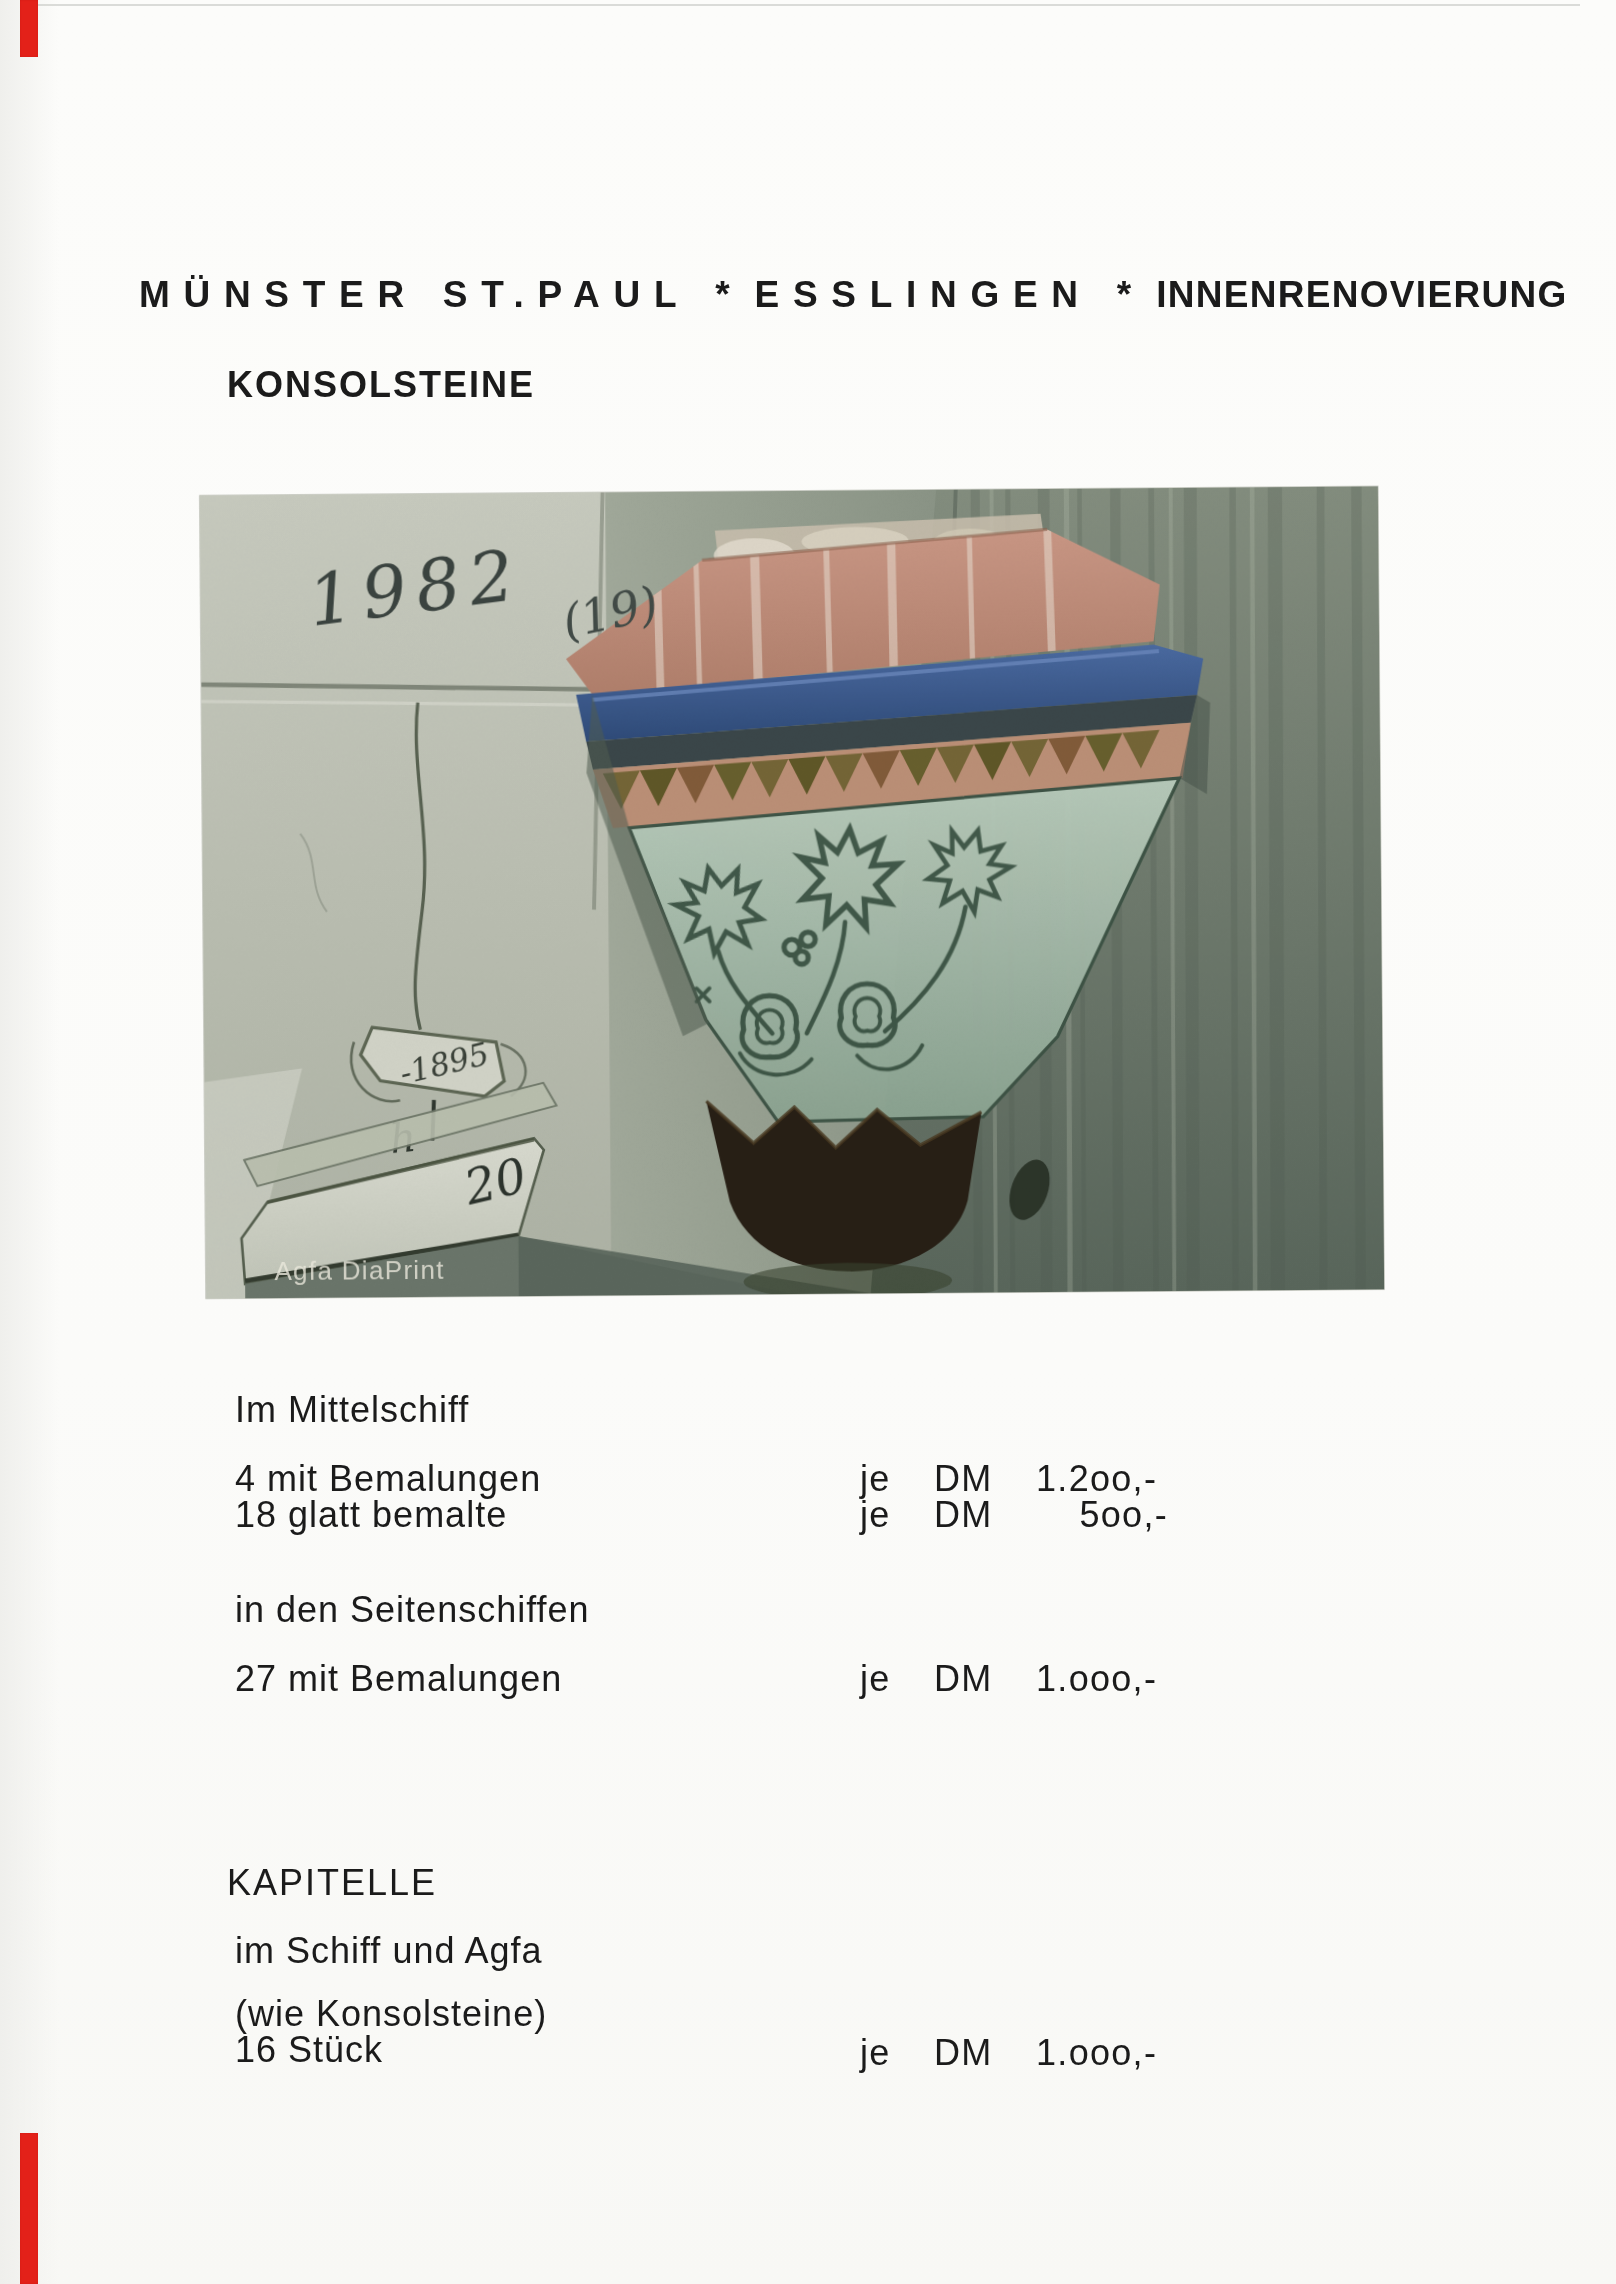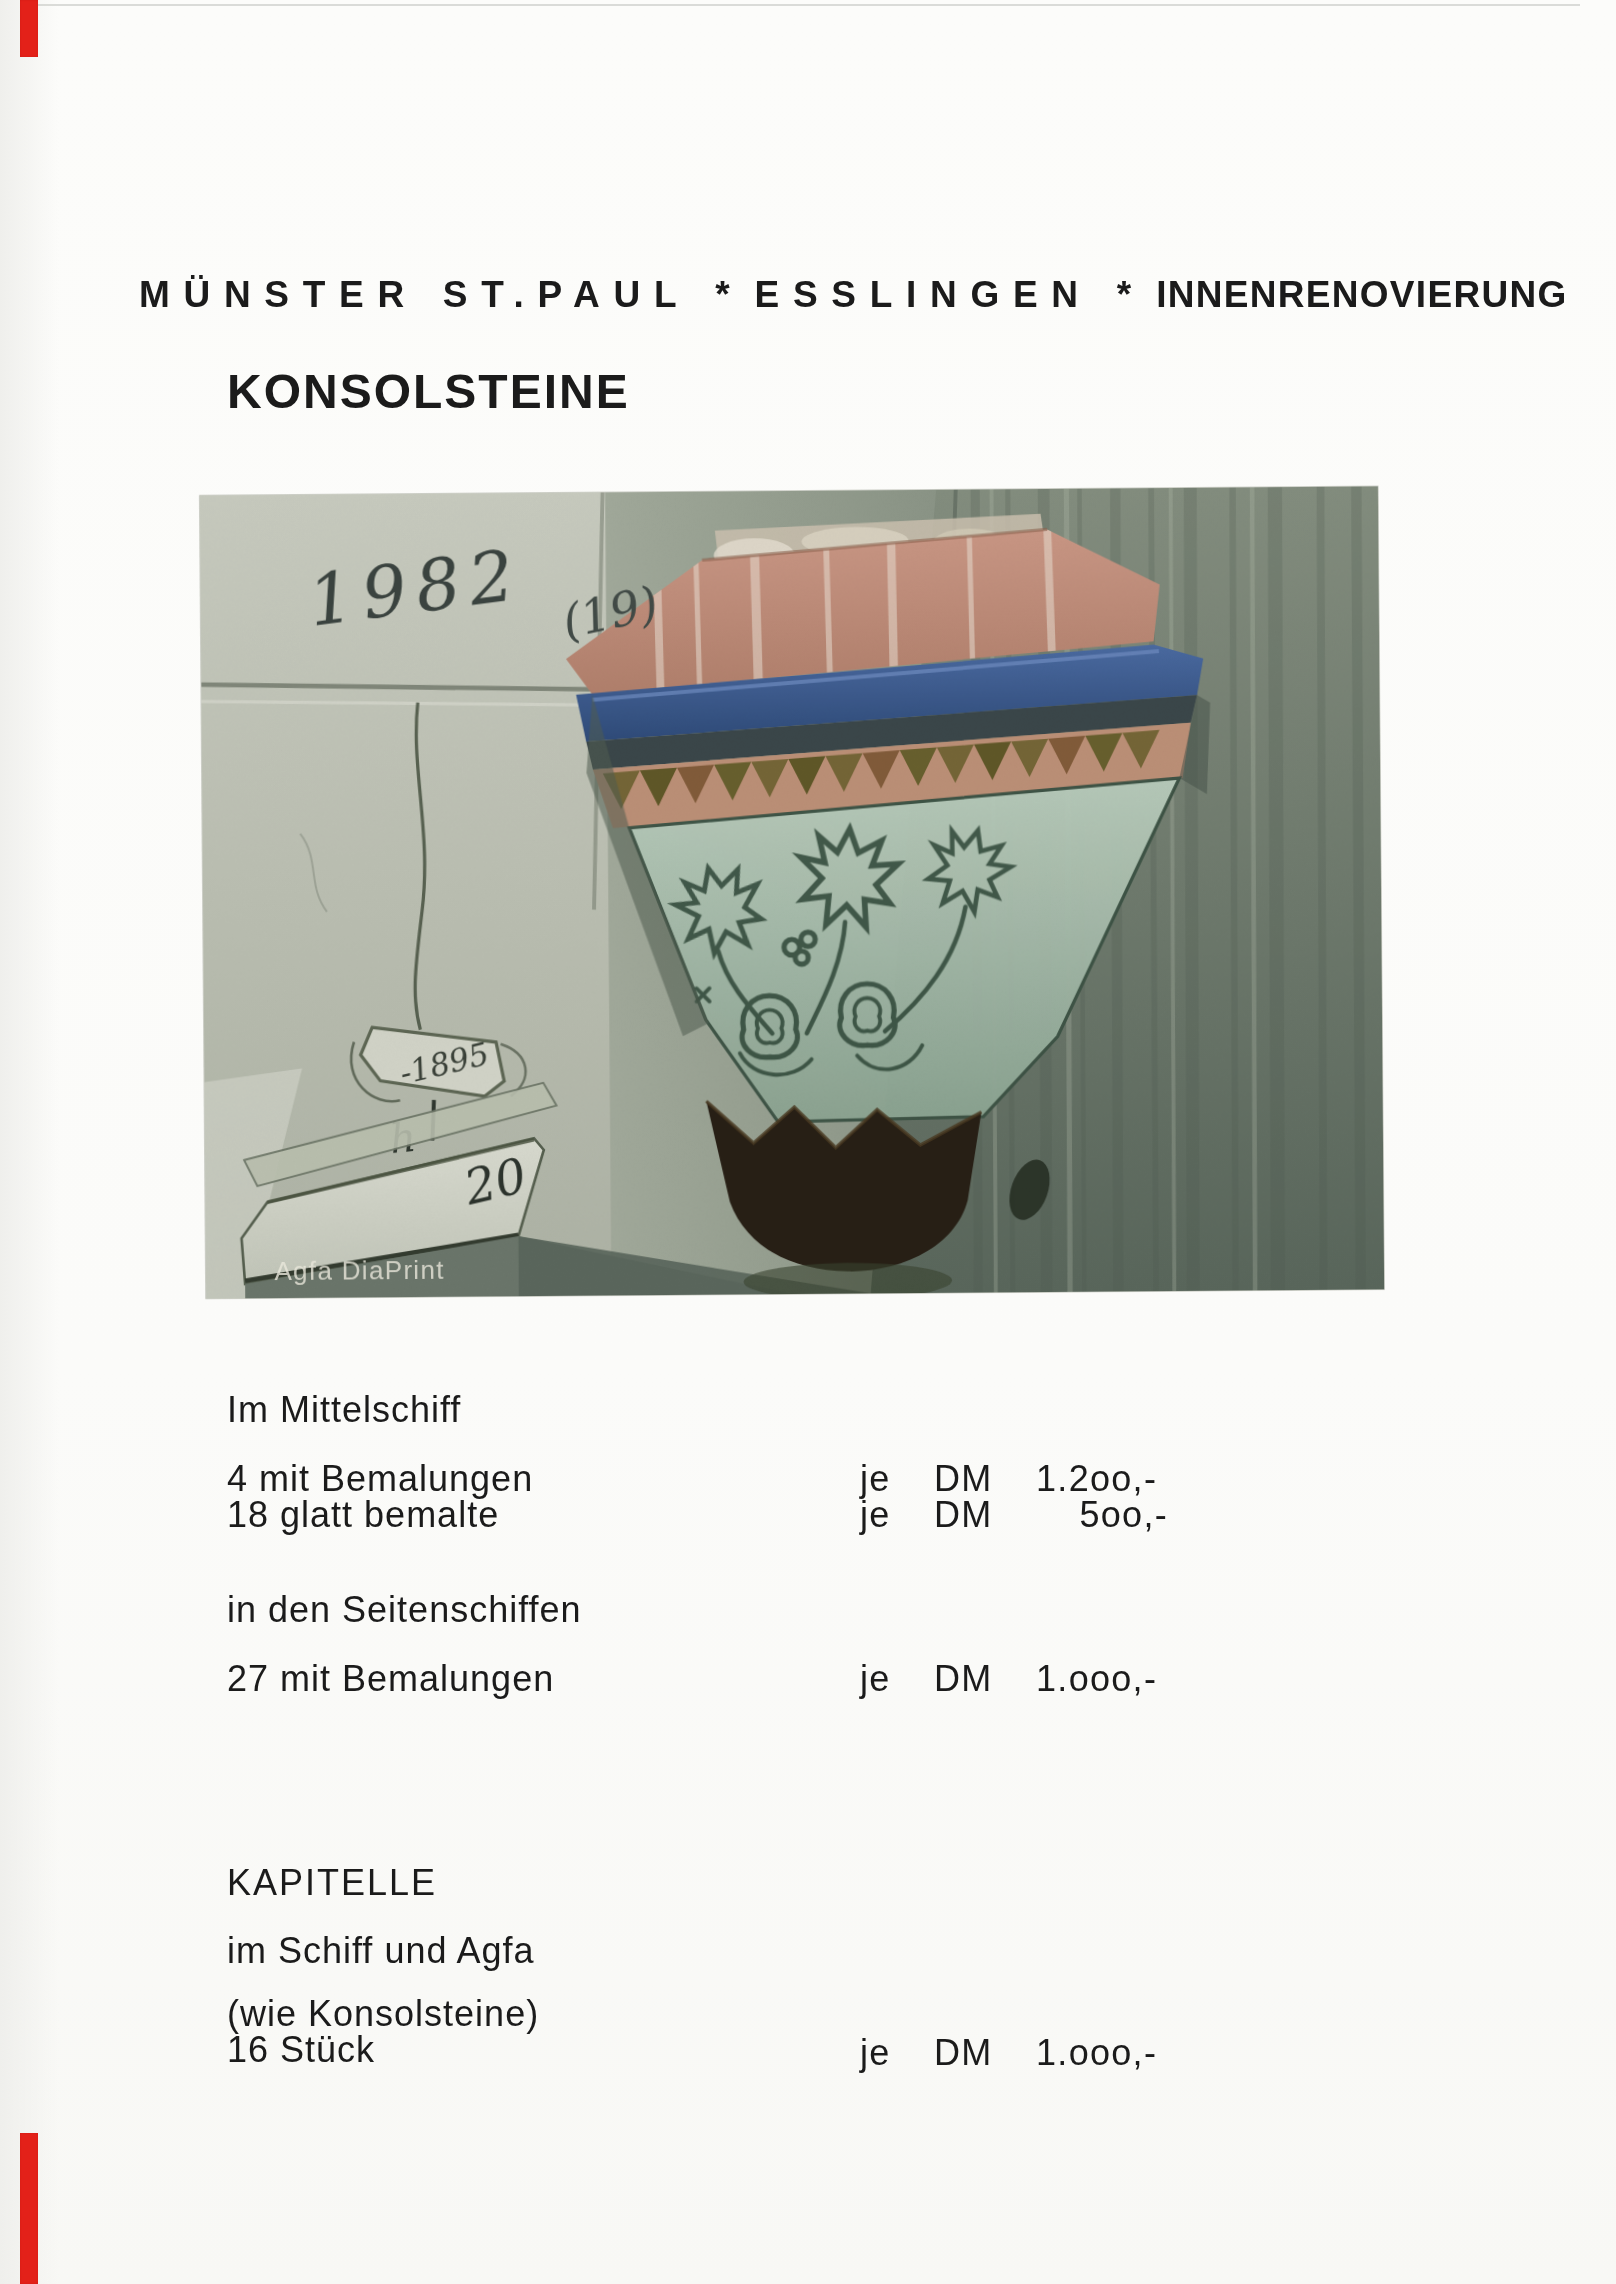--- a/index.html
+++ b/index.html
@@ -20,28 +20,28 @@
   .title{
     position:absolute;left:139px;top:227px;
     display:flex;align-items:baseline;gap:25px;
     font-weight:bold;font-size:37px;line-height:1.1;white-space:nowrap;
   }
   .sp{letter-spacing:13.7px;}
   .tight{letter-spacing:1.3px;margin-top:48px;}
   .star{letter-spacing:0;font-size:37px;}
   .h-konsol{
     position:absolute;left:227px;top:364px;
-    font-weight:bold;font-size:48px;letter-spacing:2px;
+    font-weight:bold;font-size:36px;letter-spacing:2px;
   }
   .h-kapitelle{
     position:absolute;left:227px;top:1862px;
     font-weight:normal;font-size:36px;letter-spacing:2px;
   }
   .bodyline{
-    position:absolute;left:227px;
+    position:absolute;left:235px;
     font-size:36px;letter-spacing:1px;white-space:nowrap;
   }
   .price{
     position:absolute;left:860px;
     font-size:36px;letter-spacing:1.3px;word-spacing:10.4px;white-space:pre;
   }
   .photo{
     position:absolute;left:203px;top:491px;width:1178px;height:803px;
     transform:rotate(-0.45deg);transform-origin:50% 50%;
     box-shadow:0 0 0 0.7px #b9bcb2, inset 0 0 26px rgba(30,40,30,.25);

